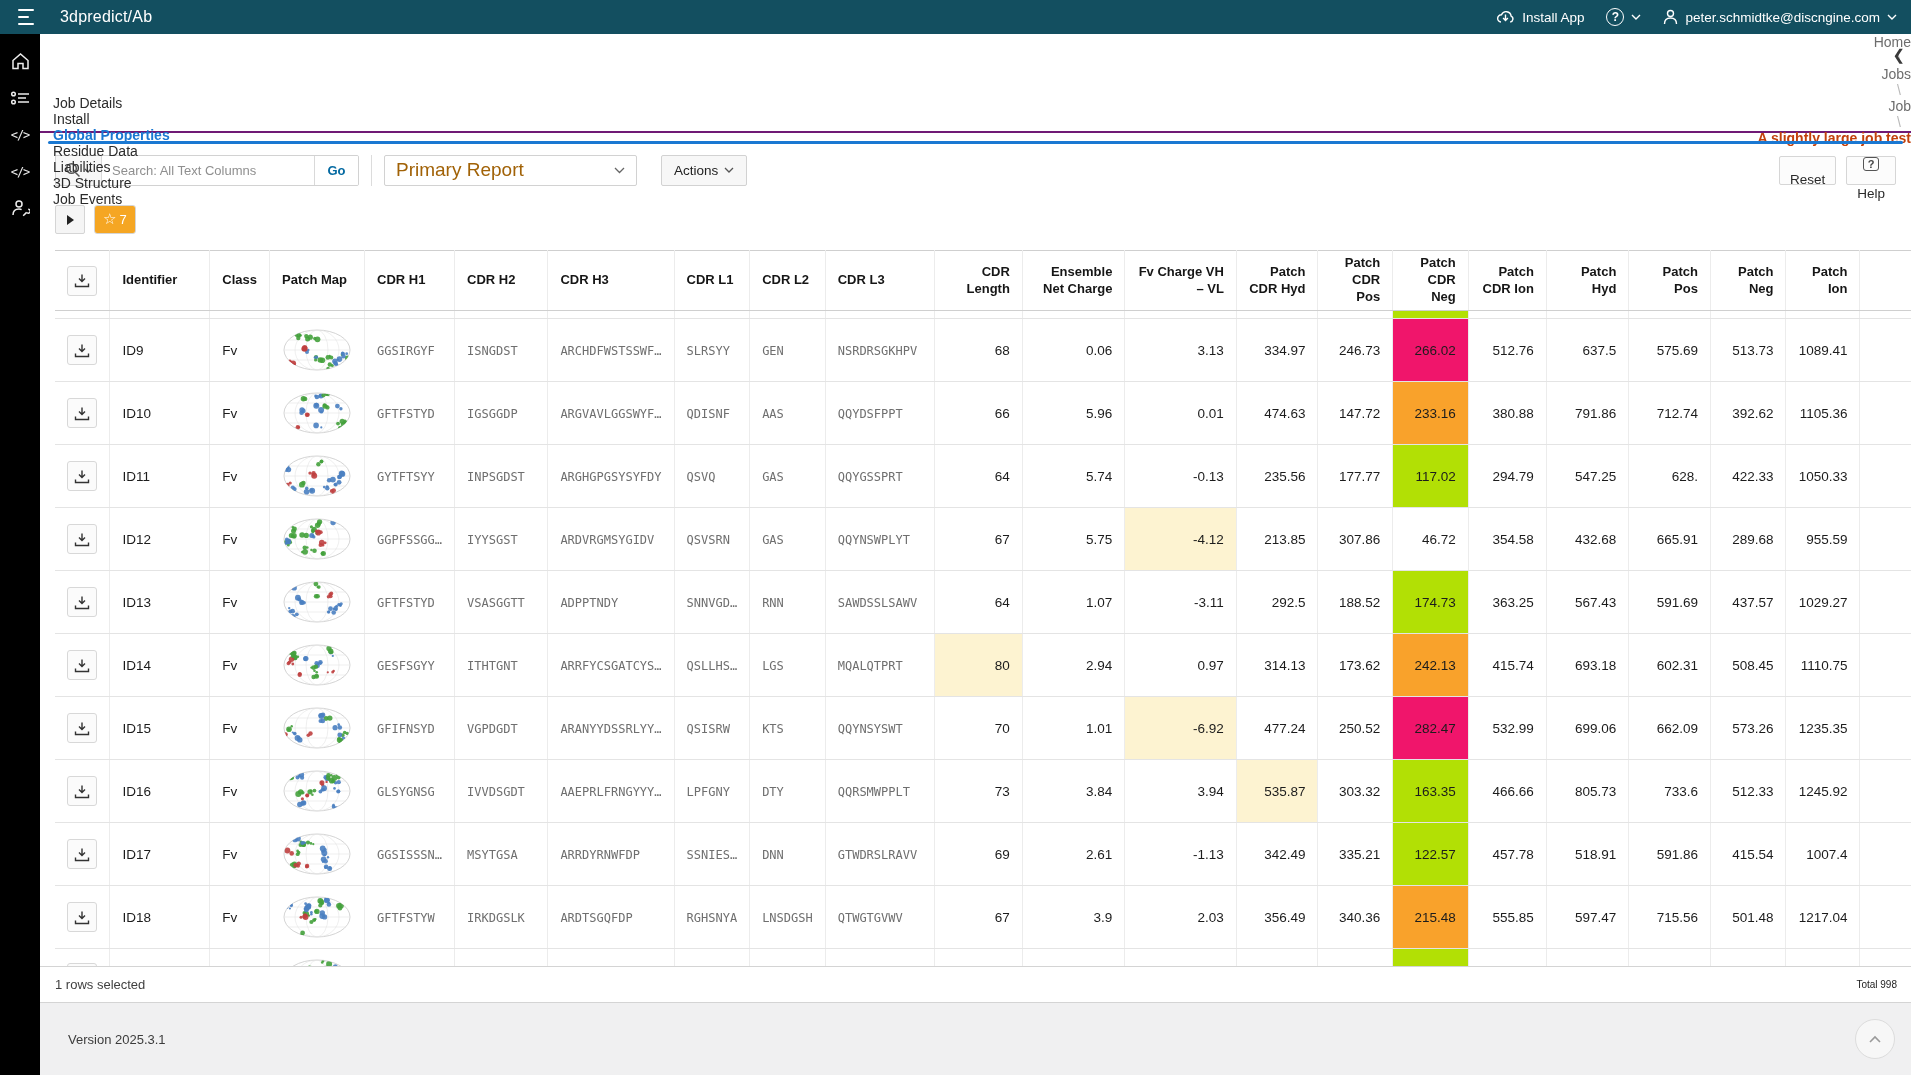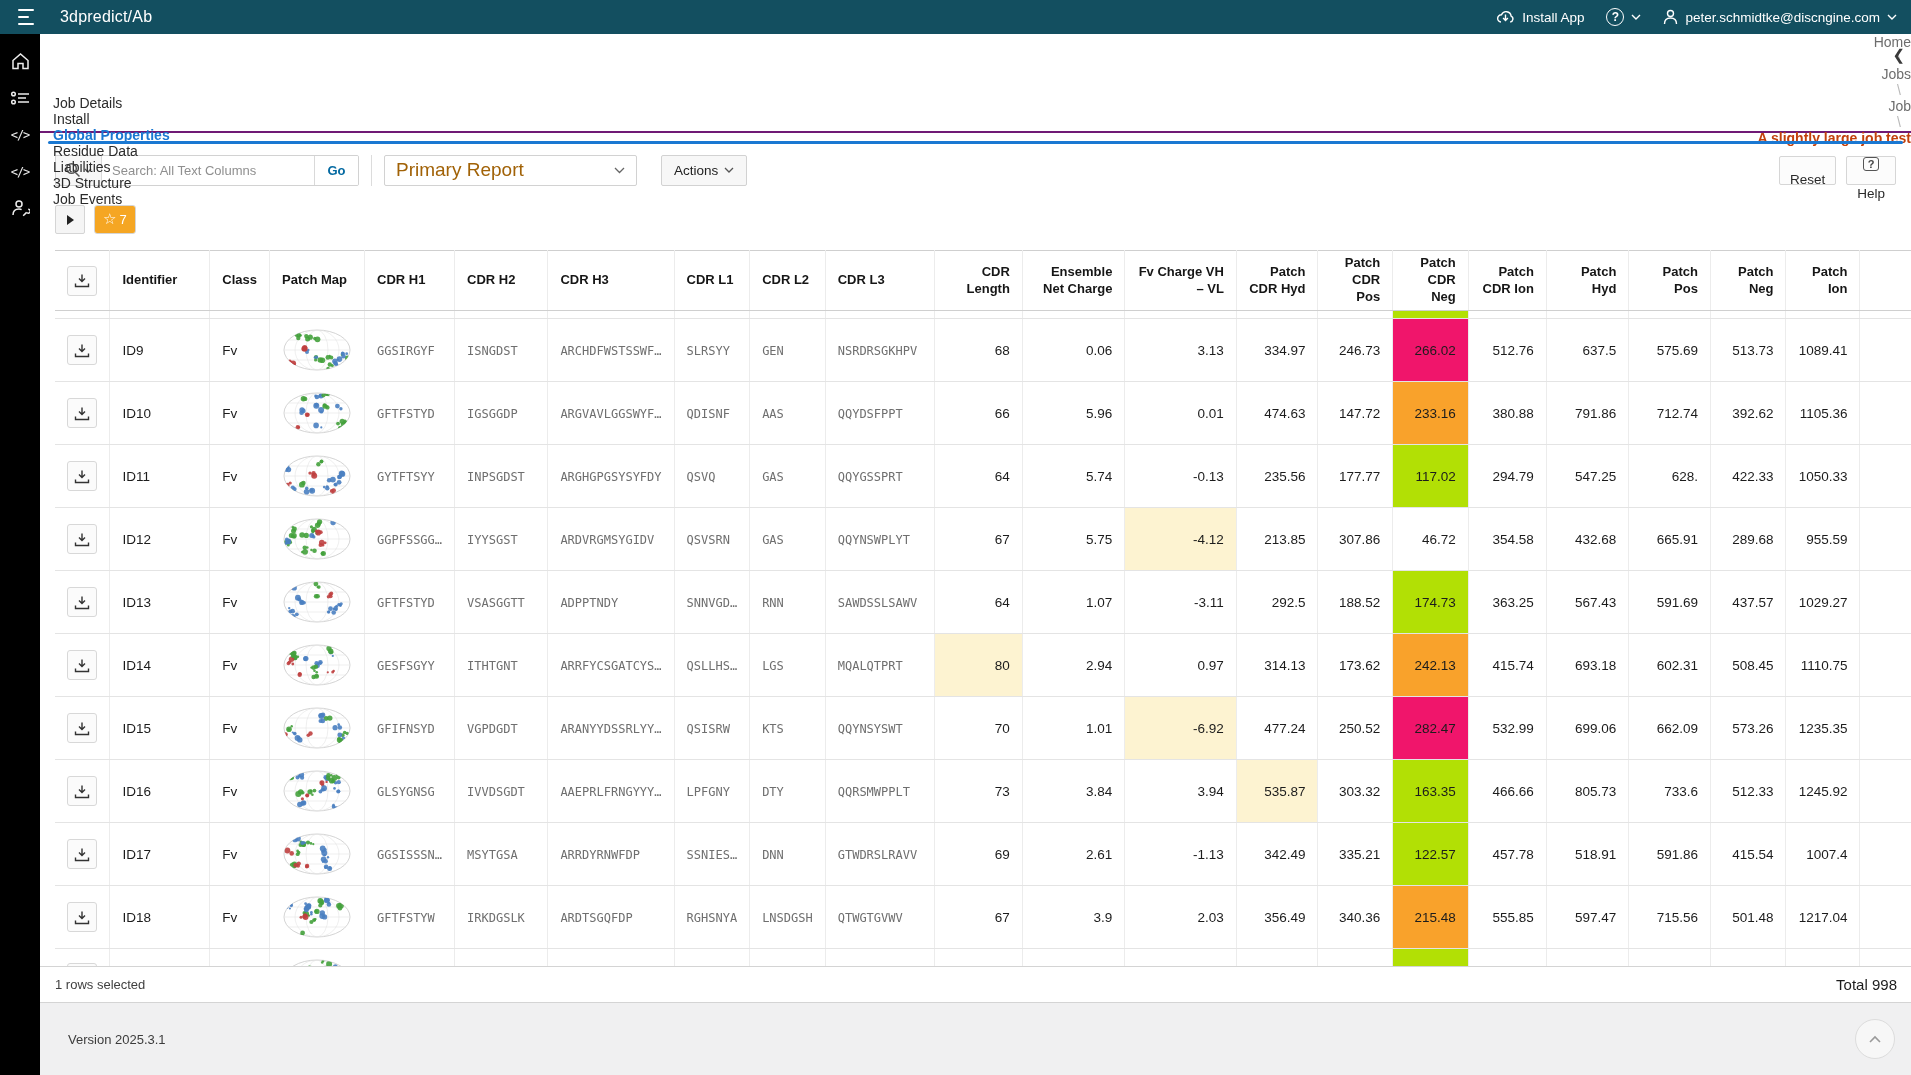--- a/index.html
+++ b/index.html
@@ -72,21 +72,21 @@
   .seq{font-family:"DejaVu Sans Mono",monospace;font-size:12px;color:#6f6f6f;letter-spacing:0;}
   .dlbtn{width:30px;height:30px;border:1px solid #d8d8d8;border-radius:3px;background:#fbfbfb;display:flex;align-items:center;justify-content:center;cursor:pointer;margin:0 auto;padding:0;}
   tr.partial-top td{height:8px;border-bottom:1px solid #e4e4e4;padding:0;}
   tr.partial-bottom td{height:18px;border-bottom:none;padding:0;vertical-align:top;}
   .clip18{height:18px;overflow:hidden;}
   .dlghost{width:30px;height:30px;border:1px solid #d8d8d8;border-radius:3px;background:#fbfbfb;margin:14px auto 0 auto;}
   
   .statusbar{height:37px;border-top:1px solid #d4d4d4;border-bottom:1px solid #d4d4d4;display:flex;align-items:center;padding:0 14px 0 15px;}
   .statusbar .sel{font-size:13px;color:#3f3f3f;}
   .statusbar .flex1{flex:1}
-  .statusbar .total{font-size:15px;color:#1c1c1c;}
+  .statusbar .total{font-size:10px;color:#1c1c1c;}
   .grayfooter{height:72px;background:#f0f0f1;display:flex;align-items:center;padding:0 16px 0 28px;position:relative;}
   .version{font-size:13px;color:#3c3c3c;}
   .scrolltop{position:absolute;right:16px;top:16px;width:40px;height:40px;border-radius:50%;border:1px solid #dcdcdc;background:#f7f7f7;display:flex;align-items:center;justify-content:center;cursor:pointer;}
 </style>
 </head>
 <body>
 
 <div class="topbar">
   <div class="burger">
       <span></span>

